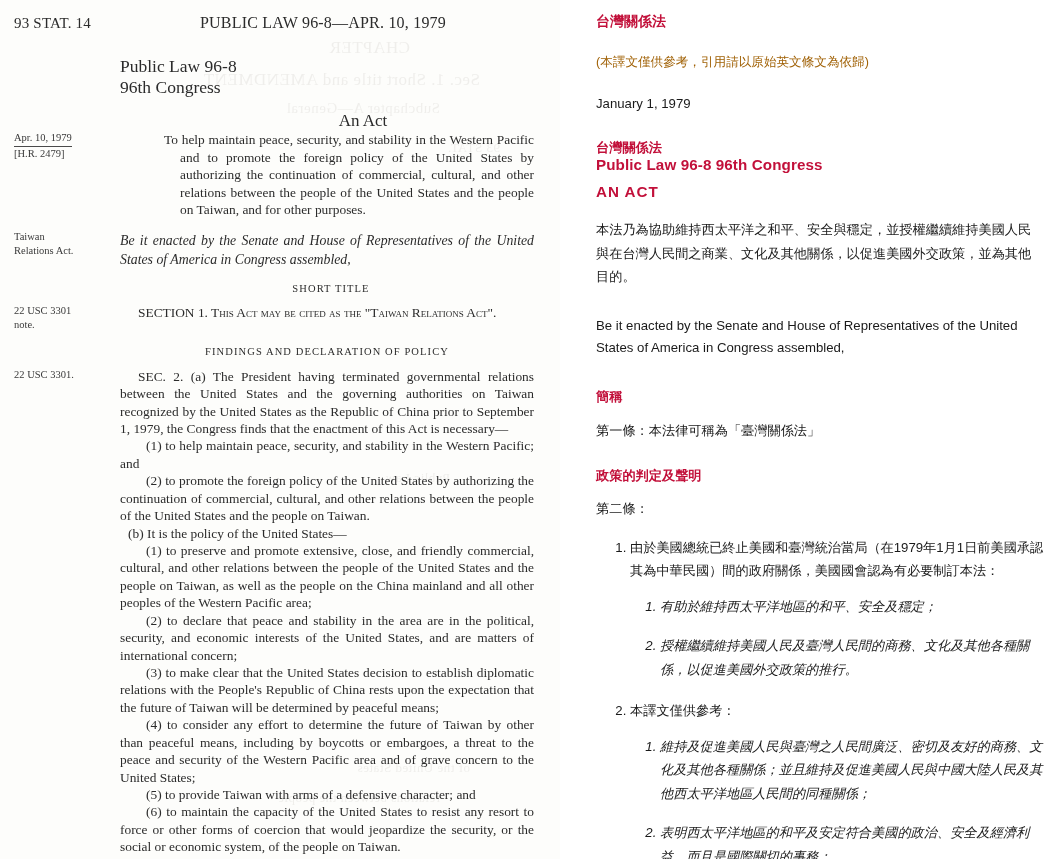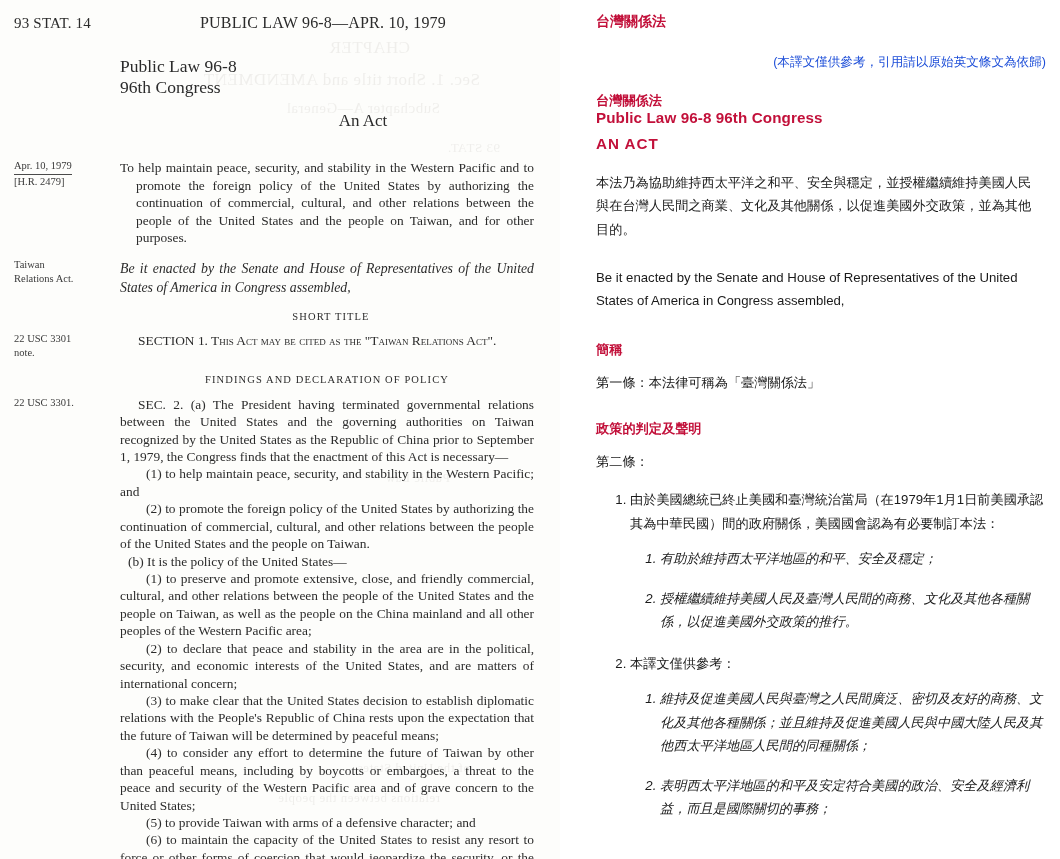--- a/index.html
+++ b/index.html
@@ -75,21 +75,21 @@
     padding:6px 14px 0 36px;
     overflow:hidden;
     font-size:13.2px;
     line-height:1.62;
     color:#1a1a1a;
   }
   .trans h1{
     color:#C2103A;font-size:14px;font-weight:bold;
     margin:6px 0 22px 0;line-height:1.3;
   }
-  .trans .disclaimer{color:#1d4ed8;font-size:12.6px;margin:0 0 20px 0;text-align:right;}
+  .trans .disclaimer{color:#a16207;font-size:12.6px;margin:0 0 20px 0;}
   .trans .date{font-size:13.2px;margin:0 0 26px 0;color:#1a1a1a;}
   .trans h2.lawhead{
     color:#C2103A;font-size:13.2px;font-weight:bold;
     margin:0 0 0 0;line-height:1.22;
   }
   .trans h2.lawhead .big{font-size:15.2px;display:block;letter-spacing:.1px;}
   .trans h2.anact{
     color:#C2103A;font-size:15.2px;font-weight:bold;
     margin:5px 0 14px 0;letter-spacing:1px;
   }
@@ -133,21 +133,21 @@
       </div>
 
       <div class="titleblock">
         <div class="pl">
           <div>Public Law 96-8</div>
           <div>96th Congress</div>
         </div>
         <div class="anact">An Act</div>
       </div>
 
-      <div class="bodyrow" style="margin-top:28px;">
+      <div class="bodyrow" style="margin-top:0;gap:44px;">
         <div class="margin-col">
           <span class="dated">Apr. 10, 1979</span>
           <span class="hr">[H.R. 2479]</span>
         </div>
         <div class="text-col hang">To help maintain peace, security, and stability in the Western Pacific and to promote the foreign policy of the United States by authorizing the continuation of commercial, cultural, and other relations between the people of the United States and the people on Taiwan, and for other purposes.</div>
       </div>
 
       <div class="bodyrow" style="margin-top:12px;">
         <div class="margin-col">
           <div>Taiwan</div>
@@ -209,20 +209,21 @@
 
     </div>
   </div>
 
   <div class="trans">
 
     <h1>台灣關係法</h1>
 
     <p class="disclaimer">(本譯文僅供參考，引用請以原始英文條文為依歸)</p>
 
+    <p class="date">January 1, 1979</p>
 
     <h2 class="lawhead">
       <span>台灣關係法</span>
       <span class="big">Public Law 96-8 96th Congress</span>
     </h2>
     <h2 class="anact">AN ACT</h2>
 
     <p class="cn">本法乃為協助維持西太平洋之和平、安全與穩定，並授權繼續維持美國人民與在台灣人民間之商業、文化及其他關係，以促進美國外交政策，並為其他目的。</p>
 
     <p class="en">Be it enacted by the Senate and House of Representatives of the United States of America in Congress assembled,</p>

